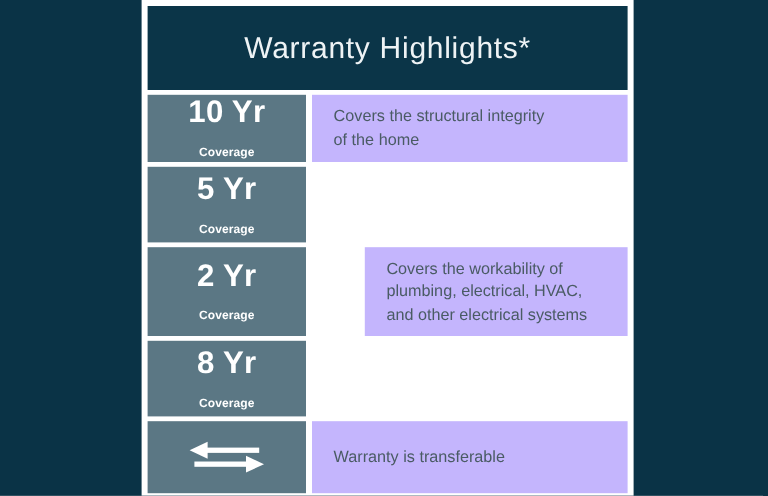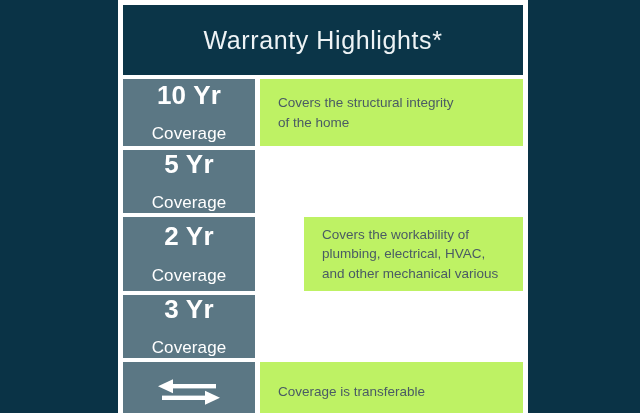--- a/index.html
+++ b/index.html
@@ -58,21 +58,21 @@
     flex-direction: column;
     padding-top: 4px;
   }
 
   .row {
     display: flex;
     align-items: stretch;
     margin-bottom: 4px;
   }
 
-  .row-10yr  { height: 67px; }
+  .row-10yr  { height: 56px; }
   .row-5yr   { height: 63px; }
   .row-2yr   { height: 74px; gap: 22px; }
   .row-1yr   { height: 63px; }
   .row-transfer { height: 60px; margin-bottom: 0; }
 
   .term-box {
     width: 132px;
     min-width: 132px;
     background: #5b7784;
     color: #ffffff;
@@ -83,29 +83,29 @@
     line-height: 1.05;
   }
 
   .term-value {
     font-size: 26px;
     font-weight: 700;
     letter-spacing: 0.2px;
   }
 
   .term-label {
-    font-size: 17px;
-    font-weight: 400;
+    font-size: 10px;
+    font-weight: 700;
     margin-top: 16px;
     letter-spacing: 0.1px;
   }
 
   .desc-box {
     flex: 1;
-    background: #bef264;
+    background: #c4b5fd;
     display: flex;
     align-items: center;
     padding-left: 18px;
     padding-right: 10px;
     box-sizing: border-box;
   }
 
   .desc-text {
     color: #4a5b64;
     font-size: 13.5px;
@@ -161,44 +161,44 @@
 
       <div class="row row-2yr">
         <div class="term-box">
           <div class="term-value">2 Yr</div>
           <div class="term-label">Coverage</div>
         </div>
         <div class="gap-col"></div>
         <div class="desc-box">
           <div class="desc-text">Covers the workability of
 plumbing, electrical, HVAC,
-and other mechanical various</div>
+and other electrical systems</div>
         </div>
       </div>
 
       <div class="row row-1yr">
         <div class="term-box">
-          <div class="term-value">3 Yr</div>
+          <div class="term-value">8 Yr</div>
           <div class="term-label">Coverage</div>
         </div>
         <div class="gap-col"></div>
       </div>
 
       <div class="row row-transfer">
         <div class="term-box">
           <svg class="transfer-icon" viewBox="0 0 66 30">
 
             <rect x="14" y="7" width="46" height="4.4" fill="#ffffff"></rect>
             <polygon points="2,9.2 17,2.2 17,16.2" fill="#ffffff"></polygon>
 
             <rect x="6" y="18.6" width="46" height="4.4" fill="#ffffff"></rect>
             <polygon points="64,20.8 49,13.8 49,27.8" fill="#ffffff"></polygon>
           </svg>
         </div>
         <div class="gap-col"></div>
         <div class="desc-box">
-          <div class="desc-text">Coverage is transferable</div>
+          <div class="desc-text">Warranty is transferable</div>
         </div>
       </div>
 
     </div>
   </div>
 </div>
 
 </body></html>

